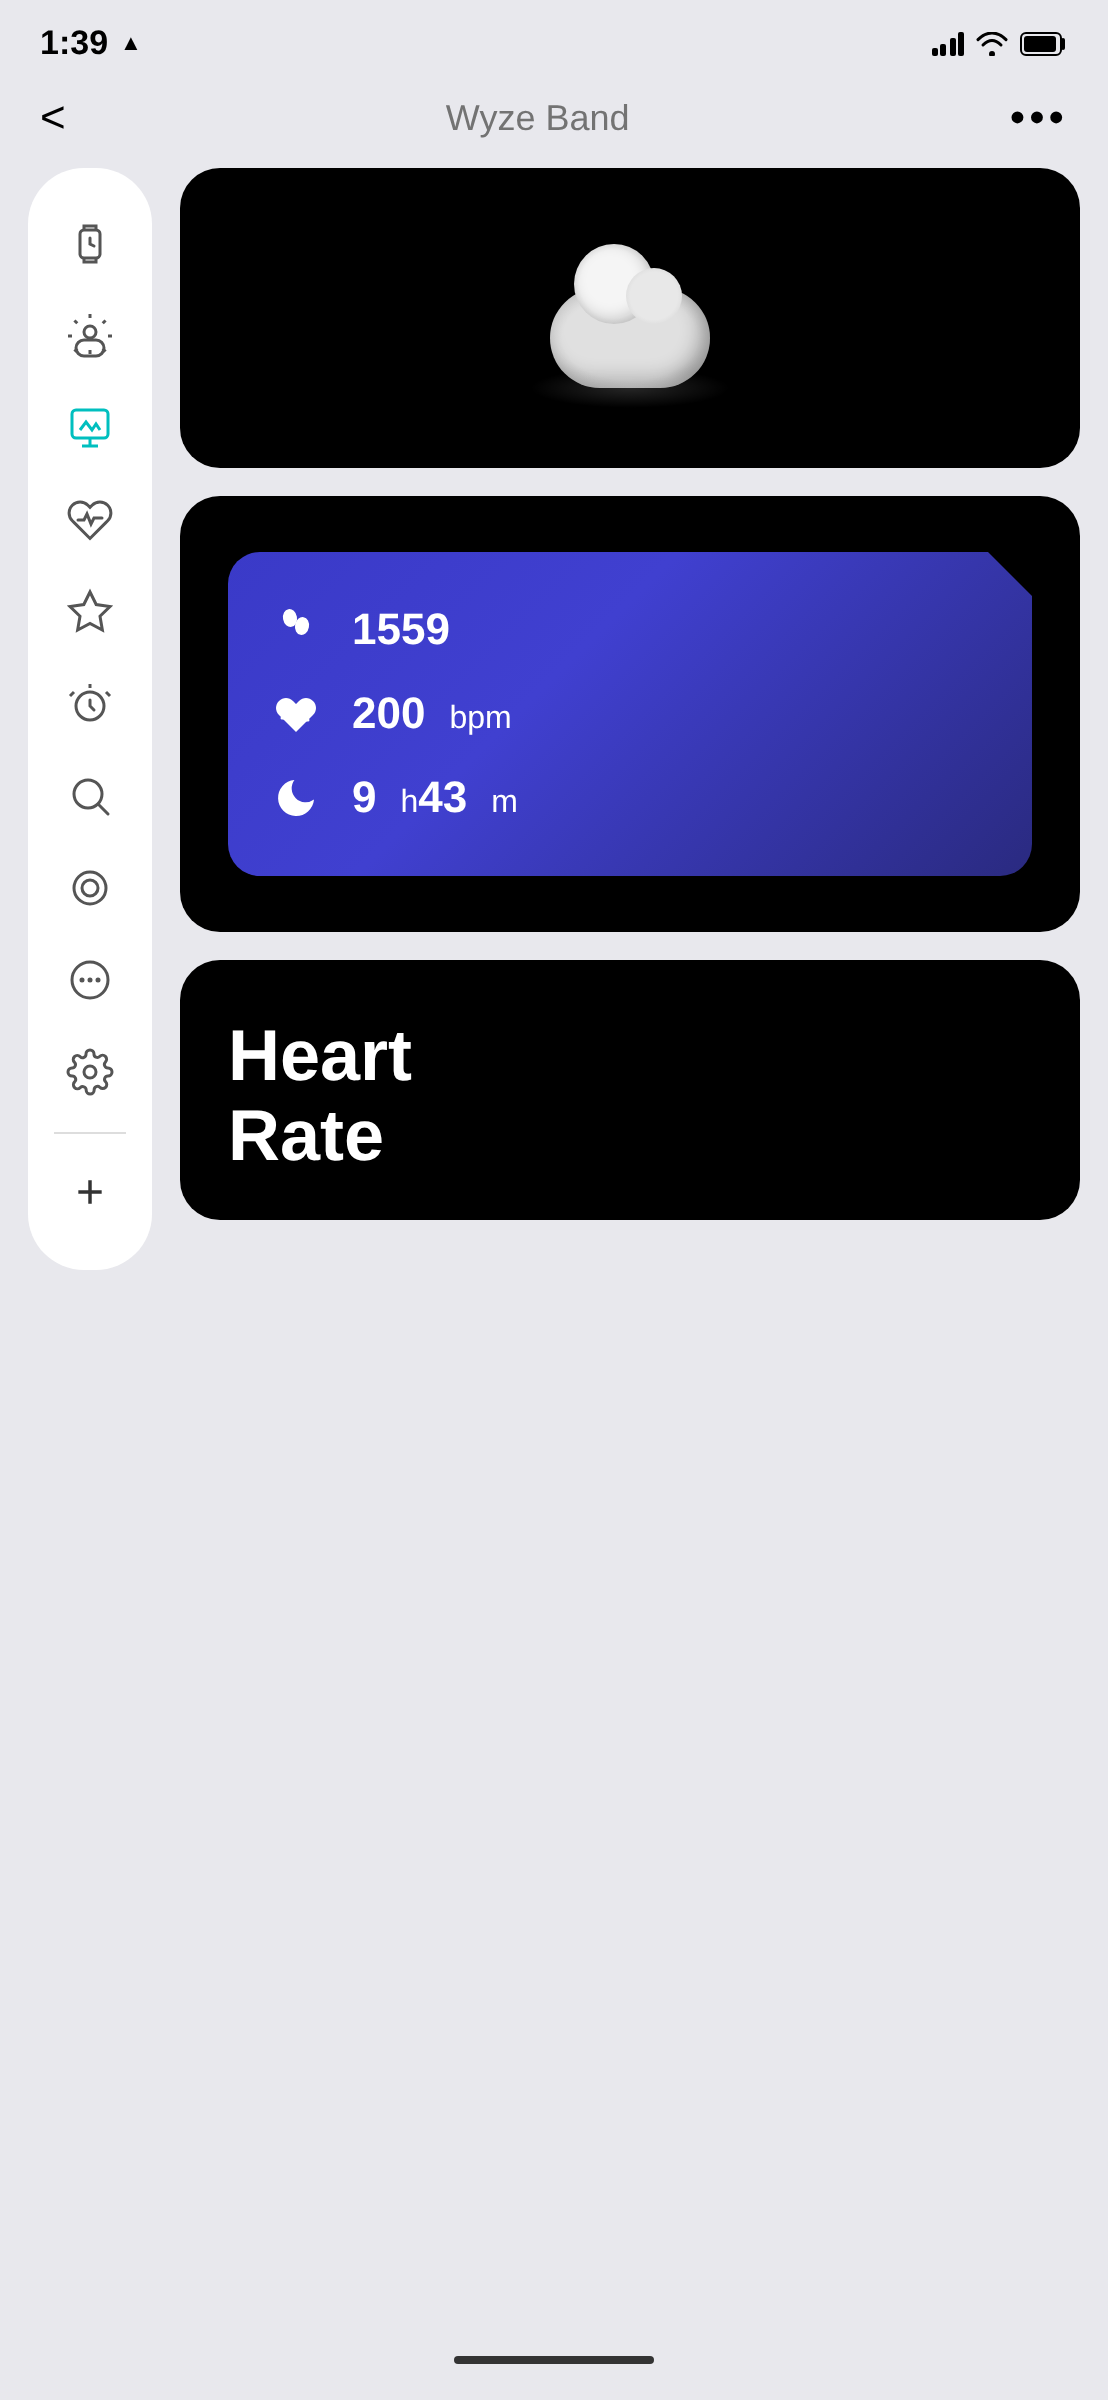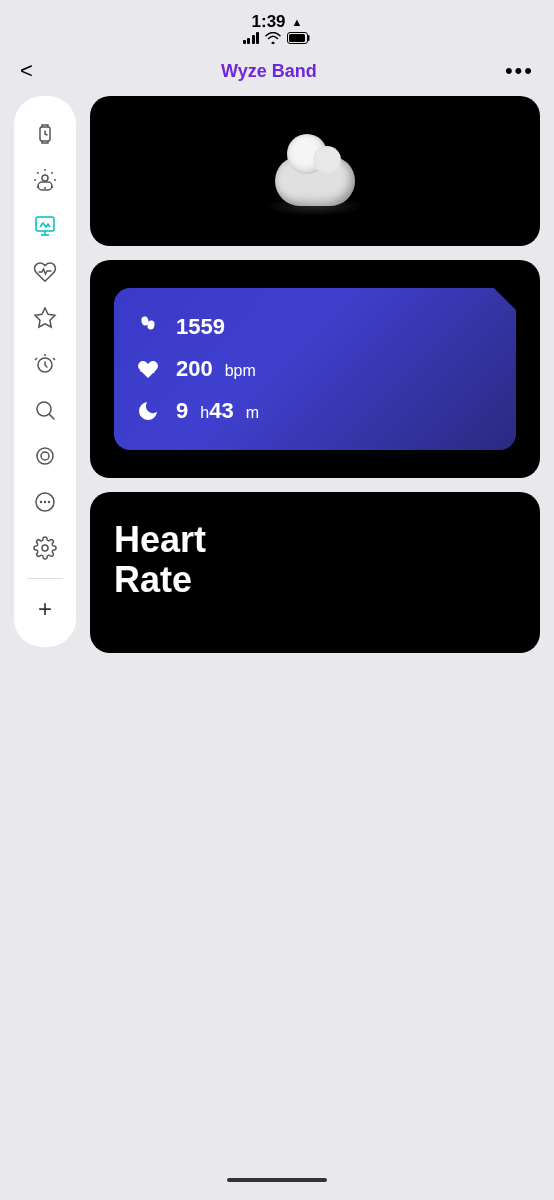--- a/index.html
+++ b/index.html
@@ -13,21 +13,20 @@
       overflow-x: hidden;
     }
 
     
     .status-bar {
       display: flex;
       justify-content: space-between;
       align-items: center;
       padding: 12px 20px 6px;
       background: #e8e8ed;
-      flex-direction: column;
     }
     .status-time {
       font-size: 17px;
       font-weight: 600;
       color: #000;
       display: flex;
       align-items: center;
       gap: 4px;
     }
     .status-icons {
@@ -59,22 +58,22 @@
       padding: 8px 20px 12px;
       background: #e8e8ed;
     }
     .nav-back {
       font-size: 22px;
       color: #000;
       cursor: pointer;
     }
     .nav-title {
       font-size: 18px;
-      font-weight: 700;
-      color: #6d28d9;
+      font-weight: 400;
+      color: #737373;
     }
     .nav-more {
       font-size: 22px;
       color: #000;
       letter-spacing: 2px;
       cursor: pointer;
     }
 
     
     .main-layout {
@@ -275,21 +274,21 @@
       font-weight: 400;
       color: #fff;
       margin-left: 12px;
     }
 
     
     .card-heart-rate {
       background: #000;
       border-radius: 20px;
       padding: 28px 24px;
-      height: 161px;
+      height: 130px;
     }
 
     .card-heart-rate-title {
       font-size: 36px;
       font-weight: 700;
       color: #fff;
       line-height: 1.1;
     }
   </style>
 </head>

